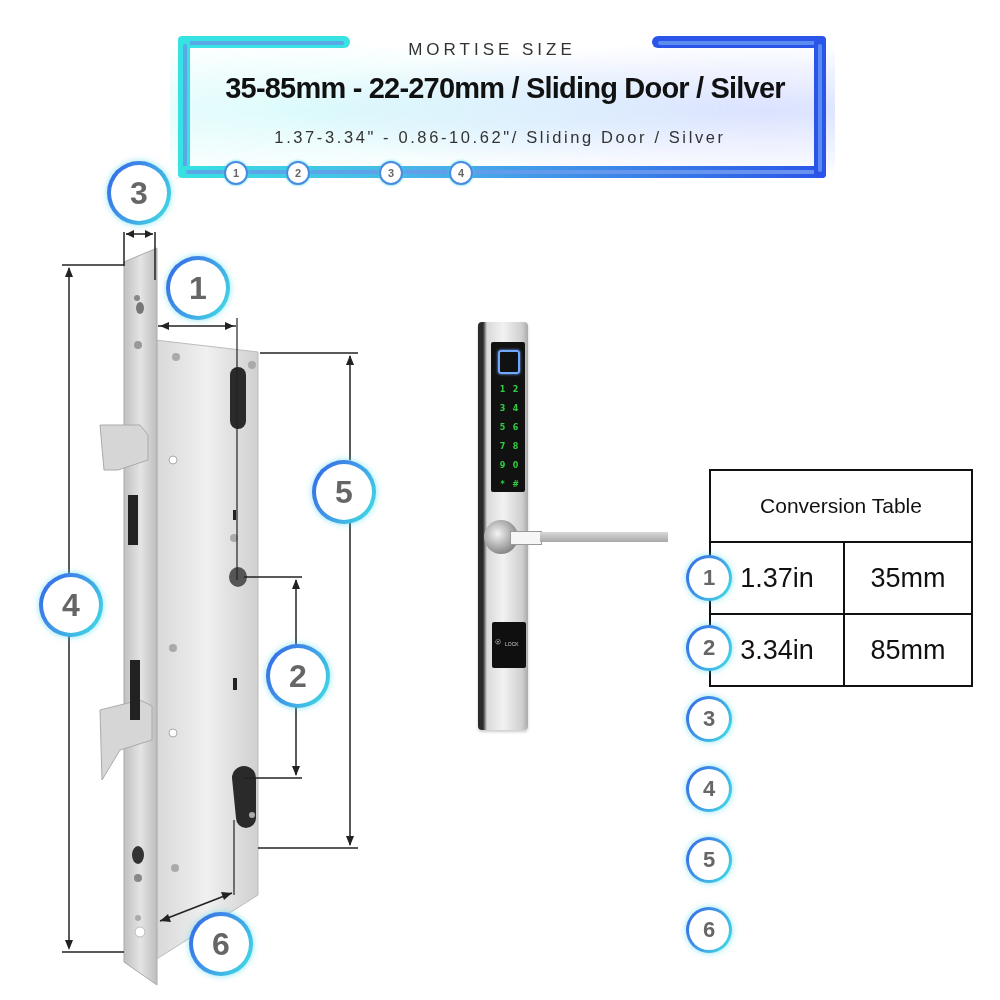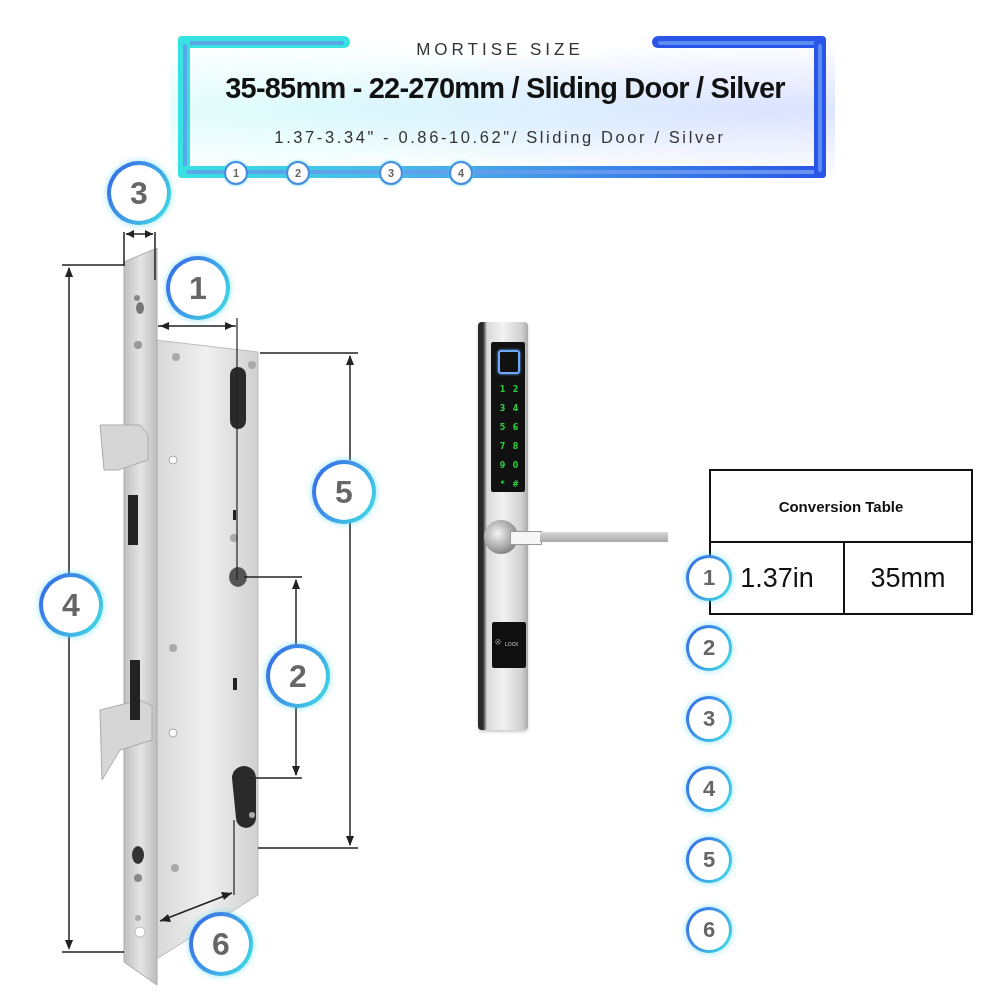--- a/index.html
+++ b/index.html
@@ -3,38 +3,38 @@
 <meta charset="utf-8">
 <style>
   html,body{margin:0;padding:0;background:#ffffff;}
   body{width:1000px;height:1000px;position:relative;overflow:hidden;font-family:"Liberation Sans",sans-serif;}
   .abs{position:absolute;}
   
   .frame-glow{left:170px;top:30px;width:665px;height:160px;border-radius:10px;
     background:radial-gradient(ellipse at 20% 50%, rgba(120,240,240,0.25), rgba(255,255,255,0) 60%),
                radial-gradient(ellipse at 90% 50%, rgba(110,140,255,0.25), rgba(255,255,255,0) 60%);}
   .bar{position:absolute;border-radius:6px;}
-  .hdr-kicker{left:300px;top:40px;width:400px;text-align:center;font-size:17px;letter-spacing:4px;color:#333;}
+  .hdr-kicker{left:292px;top:40px;width:400px;text-align:center;font-size:17px;letter-spacing:4px;color:#333;}
   .hdr-title{left:180px;top:72px;width:650px;text-align:center;font-size:29px;font-weight:bold;color:#111;letter-spacing:-0.8px;}
   .hdr-sub{left:190px;top:128px;width:620px;text-align:center;font-size:16.5px;letter-spacing:2.6px;color:#333;}
   .mini-badge{position:absolute;width:20px;height:20px;border-radius:50%;background:#fff;
     border:2px solid #4a8be0;box-shadow:0 0 3px #3fd6e0;font-size:11px;color:#666;text-align:center;line-height:20px;font-weight:bold;}
   
   .badge{position:absolute;width:56px;height:56px;border-radius:50%;background:#fff;
     border:4px solid transparent;
     background-image:linear-gradient(#fff,#fff),linear-gradient(120deg,#3366e6 0%,#3f8fe8 40%,#3fe3e3 100%);
     background-origin:border-box;background-clip:padding-box,border-box;
     box-shadow:0 0 6px rgba(63,210,230,0.6);
     display:flex;align-items:center;justify-content:center;
     font-size:32px;font-weight:bold;color:#666;}
   .badge-sm{width:40px;height:40px;font-size:22px;border-width:3px;}
   
   .ct{position:absolute;left:709px;top:469px;width:264px;border-collapse:collapse;}
   .ct td{border:2px solid #111;height:68px;font-size:27px;color:#111;text-align:center;}
-  .ct .th{font-weight:bold;font-size:15px;height:68px;border-radius:19px;}
+  .ct .th{font-weight:normal;font-size:21px;height:68px;border-radius:19px;}
   .ct td.in{width:130px;}
 </style>
 </head>
 <body>
 
 <div class="abs frame-glow"></div>
 
 <div class="bar" style="left:178px;top:36px;width:172px;height:12px;background:#36e2e2;border-radius:6px;"></div>
 <div class="bar" style="left:184px;top:41px;width:160px;height:4px;background:#5aa8e8;"></div>
 <div class="bar" style="left:178px;top:36px;width:12px;height:140px;background:#36e2e2;border-radius:4px;"></div>
@@ -188,20 +188,24 @@
 
 <table class="ct">
   <tbody>
       <tr>
     <td class="th" colspan="2">Conversion Table</td>
   </tr>
   <tr>
     <td class="in">1.37in</td>
     <td>35mm</td>
   </tr>
+  <tr>
+    <td class="in">3.34in</td>
+    <td>85mm</td>
+  </tr>
 </tbody>
   </table>
 
 <div class="badge badge-sm" style="left:686px;top:555px;">1</div>
 <div class="badge badge-sm" style="left:686px;top:625px;">2</div>
 <div class="badge badge-sm" style="left:686px;top:696px;">3</div>
 <div class="badge badge-sm" style="left:686px;top:766px;">4</div>
 <div class="badge badge-sm" style="left:686px;top:837px;">5</div>
 <div class="badge badge-sm" style="left:686px;top:907px;">6</div>
 

